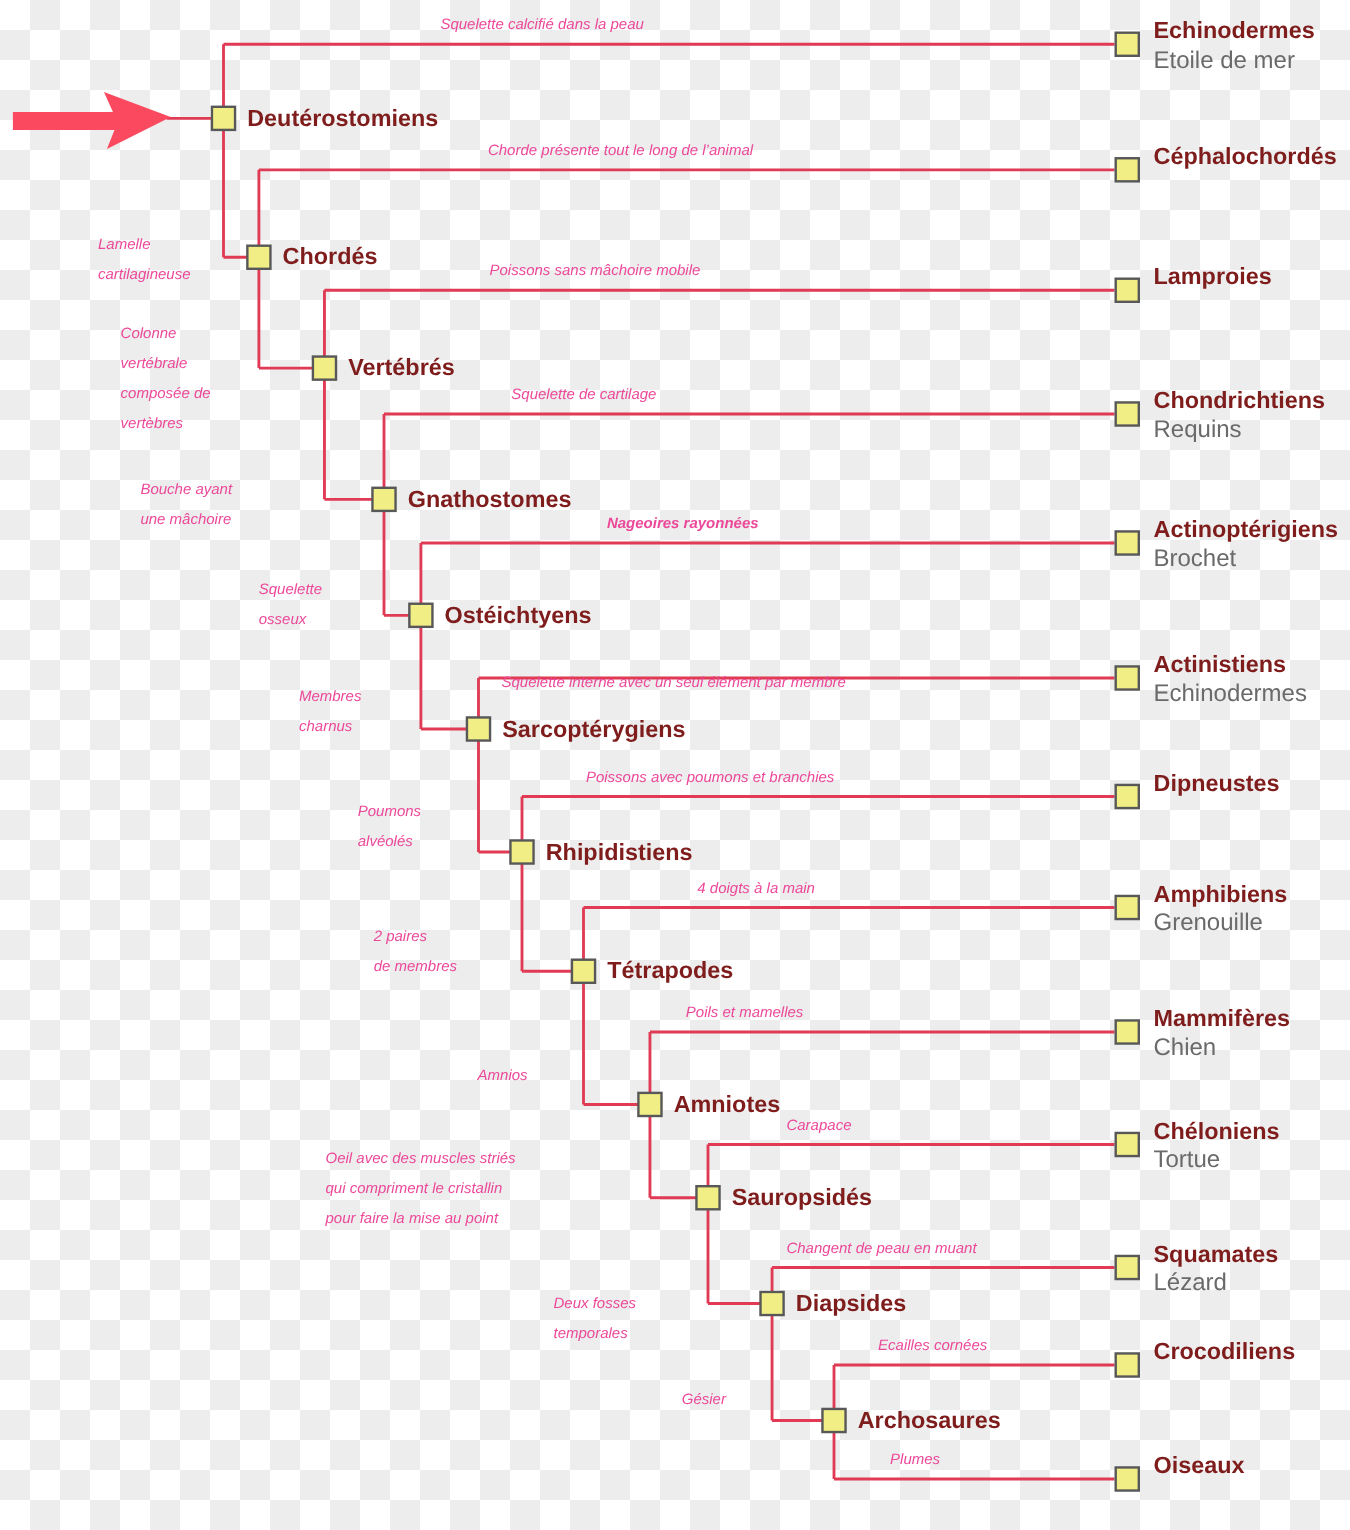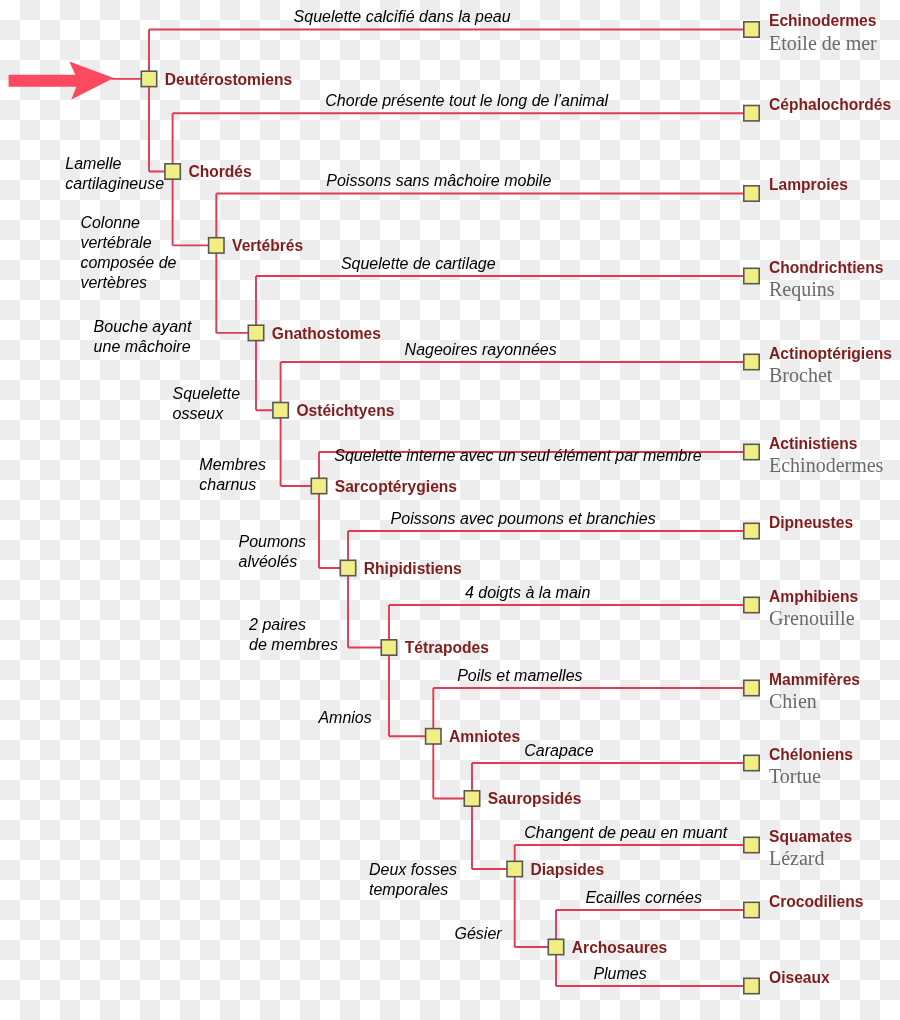--- a/index.html
+++ b/index.html
@@ -9,22 +9,22 @@
 #stage{position:relative;width:900px;height:1020px;overflow:hidden;}
 .checker{position:absolute;left:0;top:0;width:900px;height:1020px;
   background-color:#fff;
   background-image:
     linear-gradient(45deg,#ededed 25%,transparent 25%,transparent 75%,#ededed 75%),
     linear-gradient(45deg,#ededed 25%,transparent 25%,transparent 75%,#ededed 75%);
   background-size:40px 40px;background-position:0 0,20px 20px;}
 svg.tree{position:absolute;left:0;top:0;width:900px;height:1020px;}
 .nodelabel{position:absolute;font-weight:bold;font-size:15.6px;color:#7f1d1d;
   white-space:nowrap;line-height:1;transform:translateZ(0);}
-.leafsub{position:absolute;font-size:20px;color:#6a6a6a;white-space:nowrap;line-height:1;transform:translateZ(0);font-family:Liberation Serif, serif;}
-.charlabel{position:absolute;font-style:italic;font-size:16.0px;color:#000000;
+.leafsub{position:absolute;font-size:16.0px;color:#6a6a6a;white-space:nowrap;line-height:1;transform:translateZ(0);}
+.charlabel{position:absolute;font-style:italic;font-size:10px;color:#ec4899;
   white-space:nowrap;line-height:20px;transform:translateZ(0);}
 
 </style>
 </head>
 <body>
 
 <div id="stage">
   <div class="checker"></div>
   <svg class="tree" viewBox="0 0 900 1020">
     <path fill="none" stroke="#e03a55" stroke-width="1.9" d="M 111.0 78.9 L 149.0 78.9 M 149.0 29.5 L 149.0 171.5 M 149.0 29.5 L 743.0 29.5 M 149.0 171.5 L 172.6 171.5 M 172.6 113.2 L 172.6 245.4 M 172.6 113.2 L 743.0 113.2 M 172.6 245.4 L 216.3 245.4 M 216.3 193.5 L 216.3 332.9 M 216.3 193.5 L 743.0 193.5 M 216.3 332.9 L 256.0 332.9 M 256.0 276.0 L 256.0 410.2 M 256.0 276.0 L 743.0 276.0 M 256.0 410.2 L 280.6 410.2 M 280.6 362.0 L 280.6 486.0 M 280.6 362.0 L 743.0 362.0 M 280.6 486.0 L 319.0 486.0 M 319.0 452.0 L 319.0 568.0 M 319.0 452.0 L 743.0 452.0 M 319.0 568.0 L 348.0 568.0 M 348.0 531.0 L 348.0 647.5 M 348.0 531.0 L 743.0 531.0 M 348.0 647.5 L 389.0 647.5 M 389.0 605.0 L 389.0 736.3 M 389.0 605.0 L 743.0 605.0 M 389.0 736.3 L 433.3 736.3 M 433.3 688.0 L 433.3 798.5 M 433.3 688.0 L 743.0 688.0 M 433.3 798.5 L 472.0 798.5 M 472.0 763.0 L 472.0 869.0 M 472.0 763.0 L 743.0 763.0 M 472.0 869.0 L 514.7 869.0 M 514.7 845.0 L 514.7 947.0 M 514.7 845.0 L 743.0 845.0 M 514.7 947.0 L 556.0 947.0 M 556.0 910.0 L 556.0 986.0 M 556.0 910.0 L 743.0 910.0 M 556.0 986.0 L 743.0 986.0"></path>
@@ -85,21 +85,21 @@
   <div class="nodelabel" style="left:769.0px;top:746.7px;">Chéloniens</div>
   <div class="leafsub" style="left:769.0px;top:766.2px;">Tortue</div>
   <div class="nodelabel" style="left:769.0px;top:828.7px;">Squamates</div>
   <div class="leafsub" style="left:769.0px;top:848.2px;">Lézard</div>
   <div class="nodelabel" style="left:769.0px;top:893.7px;">Crocodiliens</div>
   <div class="nodelabel" style="left:769.0px;top:969.7px;">Oiseaux</div>
   <div class="charlabel" style="left:293.6px;top:7.0px;">Squelette calcifié dans la peau</div>
   <div class="charlabel" style="left:326.3px;top:171.0px;">Poissons sans mâchoire mobile</div>
   <div class="charlabel" style="left:325.3px;top:90.7px;">Chorde présente tout le long de l’animal</div>
   <div class="charlabel" style="left:340.9px;top:253.5px;">Squelette de cartilage</div>
-  <div class="charlabel" style="left:404.6px;top:339.5px;">Nageoires rayonnées</div>
+  <div class="charlabel" style="left:404.6px;top:339.5px;font-weight:bold;">Nageoires rayonnées</div>
   <div class="charlabel" style="left:334.3px;top:429.5px;margin-top:16px;">Squelette interne avec un seul élément par membre</div>
   <div class="charlabel" style="left:390.6px;top:508.5px;">Poissons avec poumons et branchies</div>
   <div class="charlabel" style="left:432.9px;top:582.5px;margin-left:32px;">4 doigts à la main</div>
   <div class="charlabel" style="left:457.2px;top:665.5px;">Poils et mamelles</div>
   <div class="charlabel" style="left:524.3px;top:740.5px;">Carapace</div>
   <div class="charlabel" style="left:524.3px;top:822.5px;">Changent de peau en muant</div>
   <div class="charlabel" style="left:585.4px;top:887.5px;">Ecailles cornées</div>
   <div class="charlabel" style="left:593.4px;top:963.5px;">Plumes</div>
   <div class="charlabel" style="left:65.3px;top:153.9px;">
     <span>Lamelle</span><br>
@@ -127,20 +127,25 @@
     <span>Poumons</span><br>
     <span>alvéolés</span>
   </div>
   <div class="charlabel" style="left:249.1px;top:615.0px;">
     <span>2 paires</span><br>
     <span>de membres</span>
   </div>
   <div class="charlabel" style="left:318.4px;top:707.9px;">
     <span>Amnios</span>
   </div>
+  <div class="charlabel" style="left:217.0px;top:763.2px;">
+    <span>Oeil avec des muscles striés</span><br>
+    <span>qui compriment le cristallin</span><br>
+    <span>pour faire la mise au point</span>
+  </div>
   <div class="charlabel" style="left:369.0px;top:859.8px;">
     <span>Deux fosses</span><br>
     <span>temporales</span>
   </div>
   <div class="charlabel" style="left:454.5px;top:923.9px;">
     <span>Gésier</span>
   </div>
 </div>
 
 </body></html>

